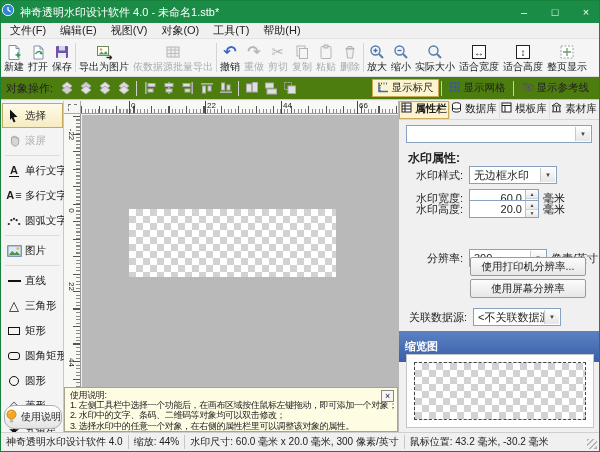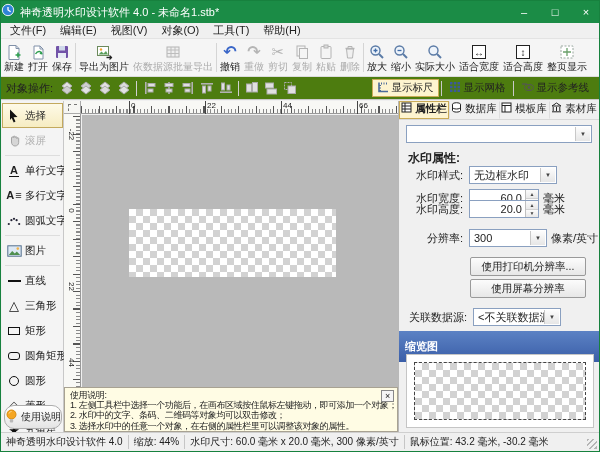--- a/index.html
+++ b/index.html
@@ -598,21 +598,21 @@
       <div class="spin">
           <span>20.0</span>
           <span class="spin-btns">
             <span class="spin-b u"></span>
             <span class="spin-b d"></span>
           </span>
         </div>
       <span class="unit">毫米</span>
     </div>
 
-    <div class="frow" style="top:127px">
+    <div class="frow" style="top:147px">
       <span class="flabel">分辨率:</span>
       <div class="sel w78">
           <span>300</span>
           <span class="dd"></span>
         </div>
       <span class="unit">像素/英寸</span>
     </div>
 
     <div class="pbtn" style="top:156px">使用打印机分辨率...</div>
     <div class="pbtn" style="top:178px">使用屏幕分辨率</div>

